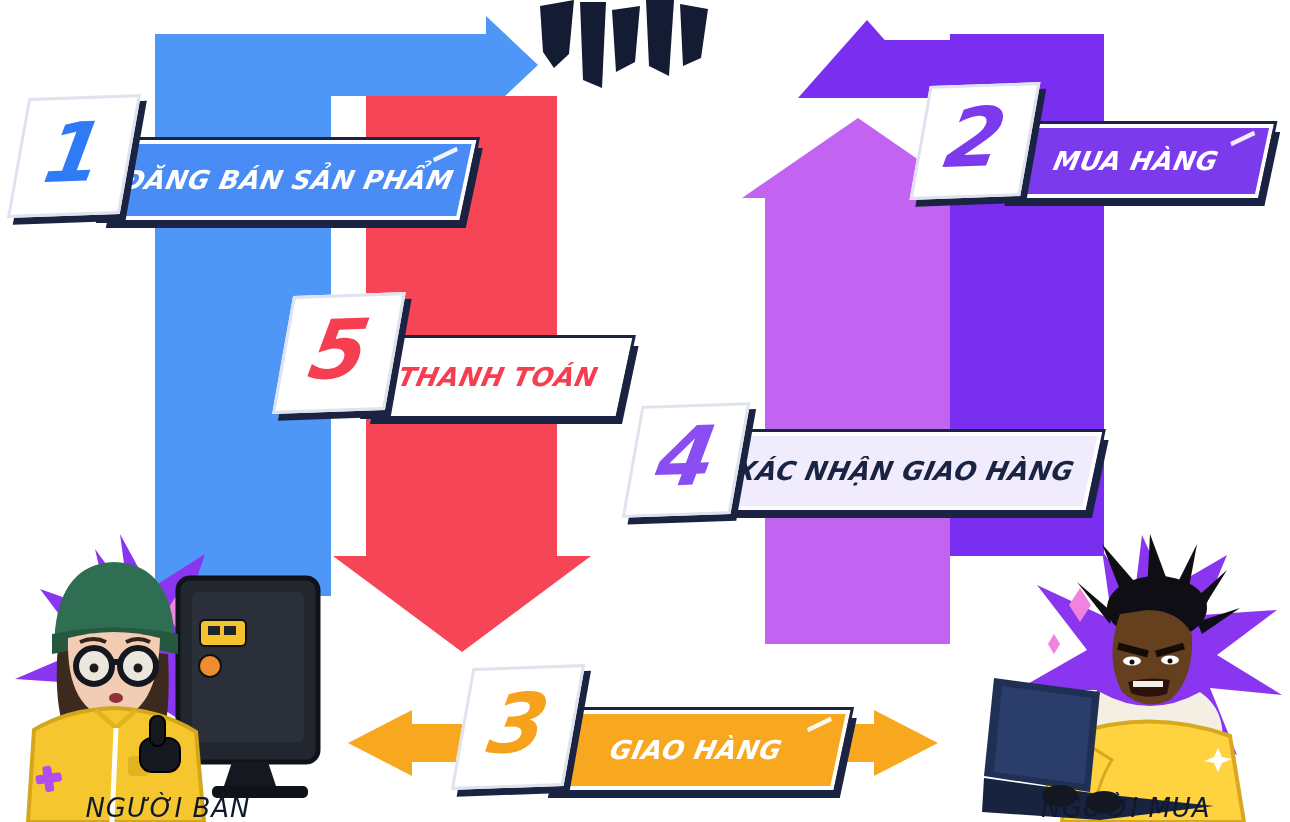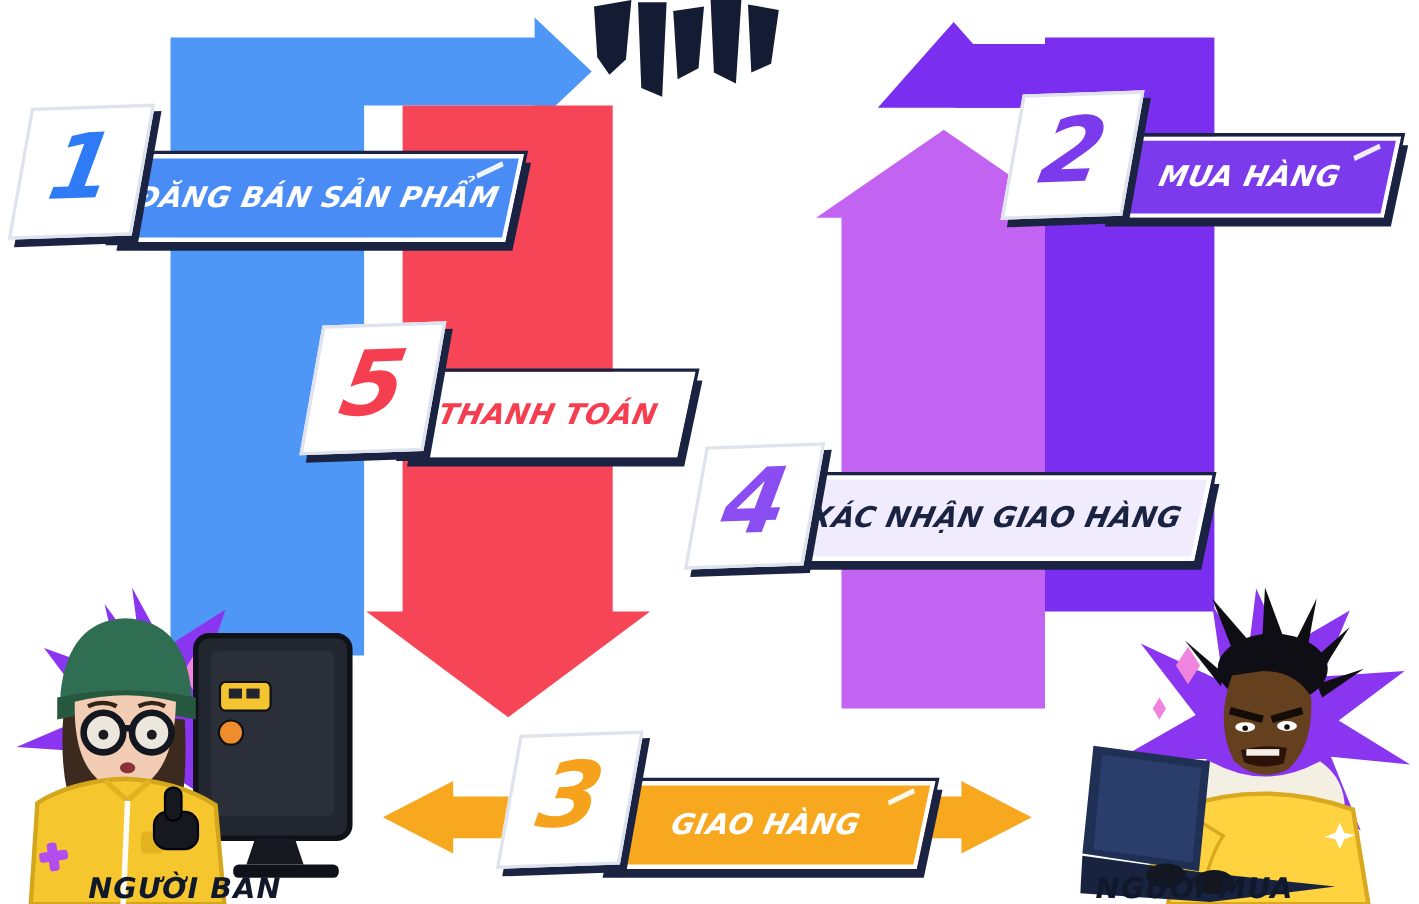--- a/index.html
+++ b/index.html
@@ -56,24 +56,24 @@
   #b4 .band{left:716px;top:432px;width:370px;height:70px;background:#f1ecfd;}
   #b4 .band-label{color:#1b2342;}
   
   #b3 .plate{left:462px;top:666px;width:106px;height:116px;}
   #b3 .num{color:#f6a21c;}
   #b3 .band{left:550px;top:710px;width:284px;height:72px;background:#f8a81f;}
   #b3 .band-label{color:#ffffff;}
   
   .actor-label{
     position:absolute;z-index:5;width:240px;text-align:center;
-    font-style:italic;font-weight:700;font-size:26px;letter-spacing:1px;color:#10182b;
+    font-style:italic;font-weight:400;font-size:26px;letter-spacing:1px;color:#10182b;
   }
   #seller-label{left:48px;top:793px;}
-  #buyer-label{left:966px;top:793px;}
+  #buyer-label{left:1006px;top:793px;}
 </style>
 </head>
 <body>
 
 <div id="canvas">
 
   <svg id="arrow-layer" viewBox="0 0 1290 822">
 
     <polygon fill="#4f97f7" points="155,596 155,34 486,34 486,16 538,65 486,114 486,96 331,96 331,596"></polygon>
 

